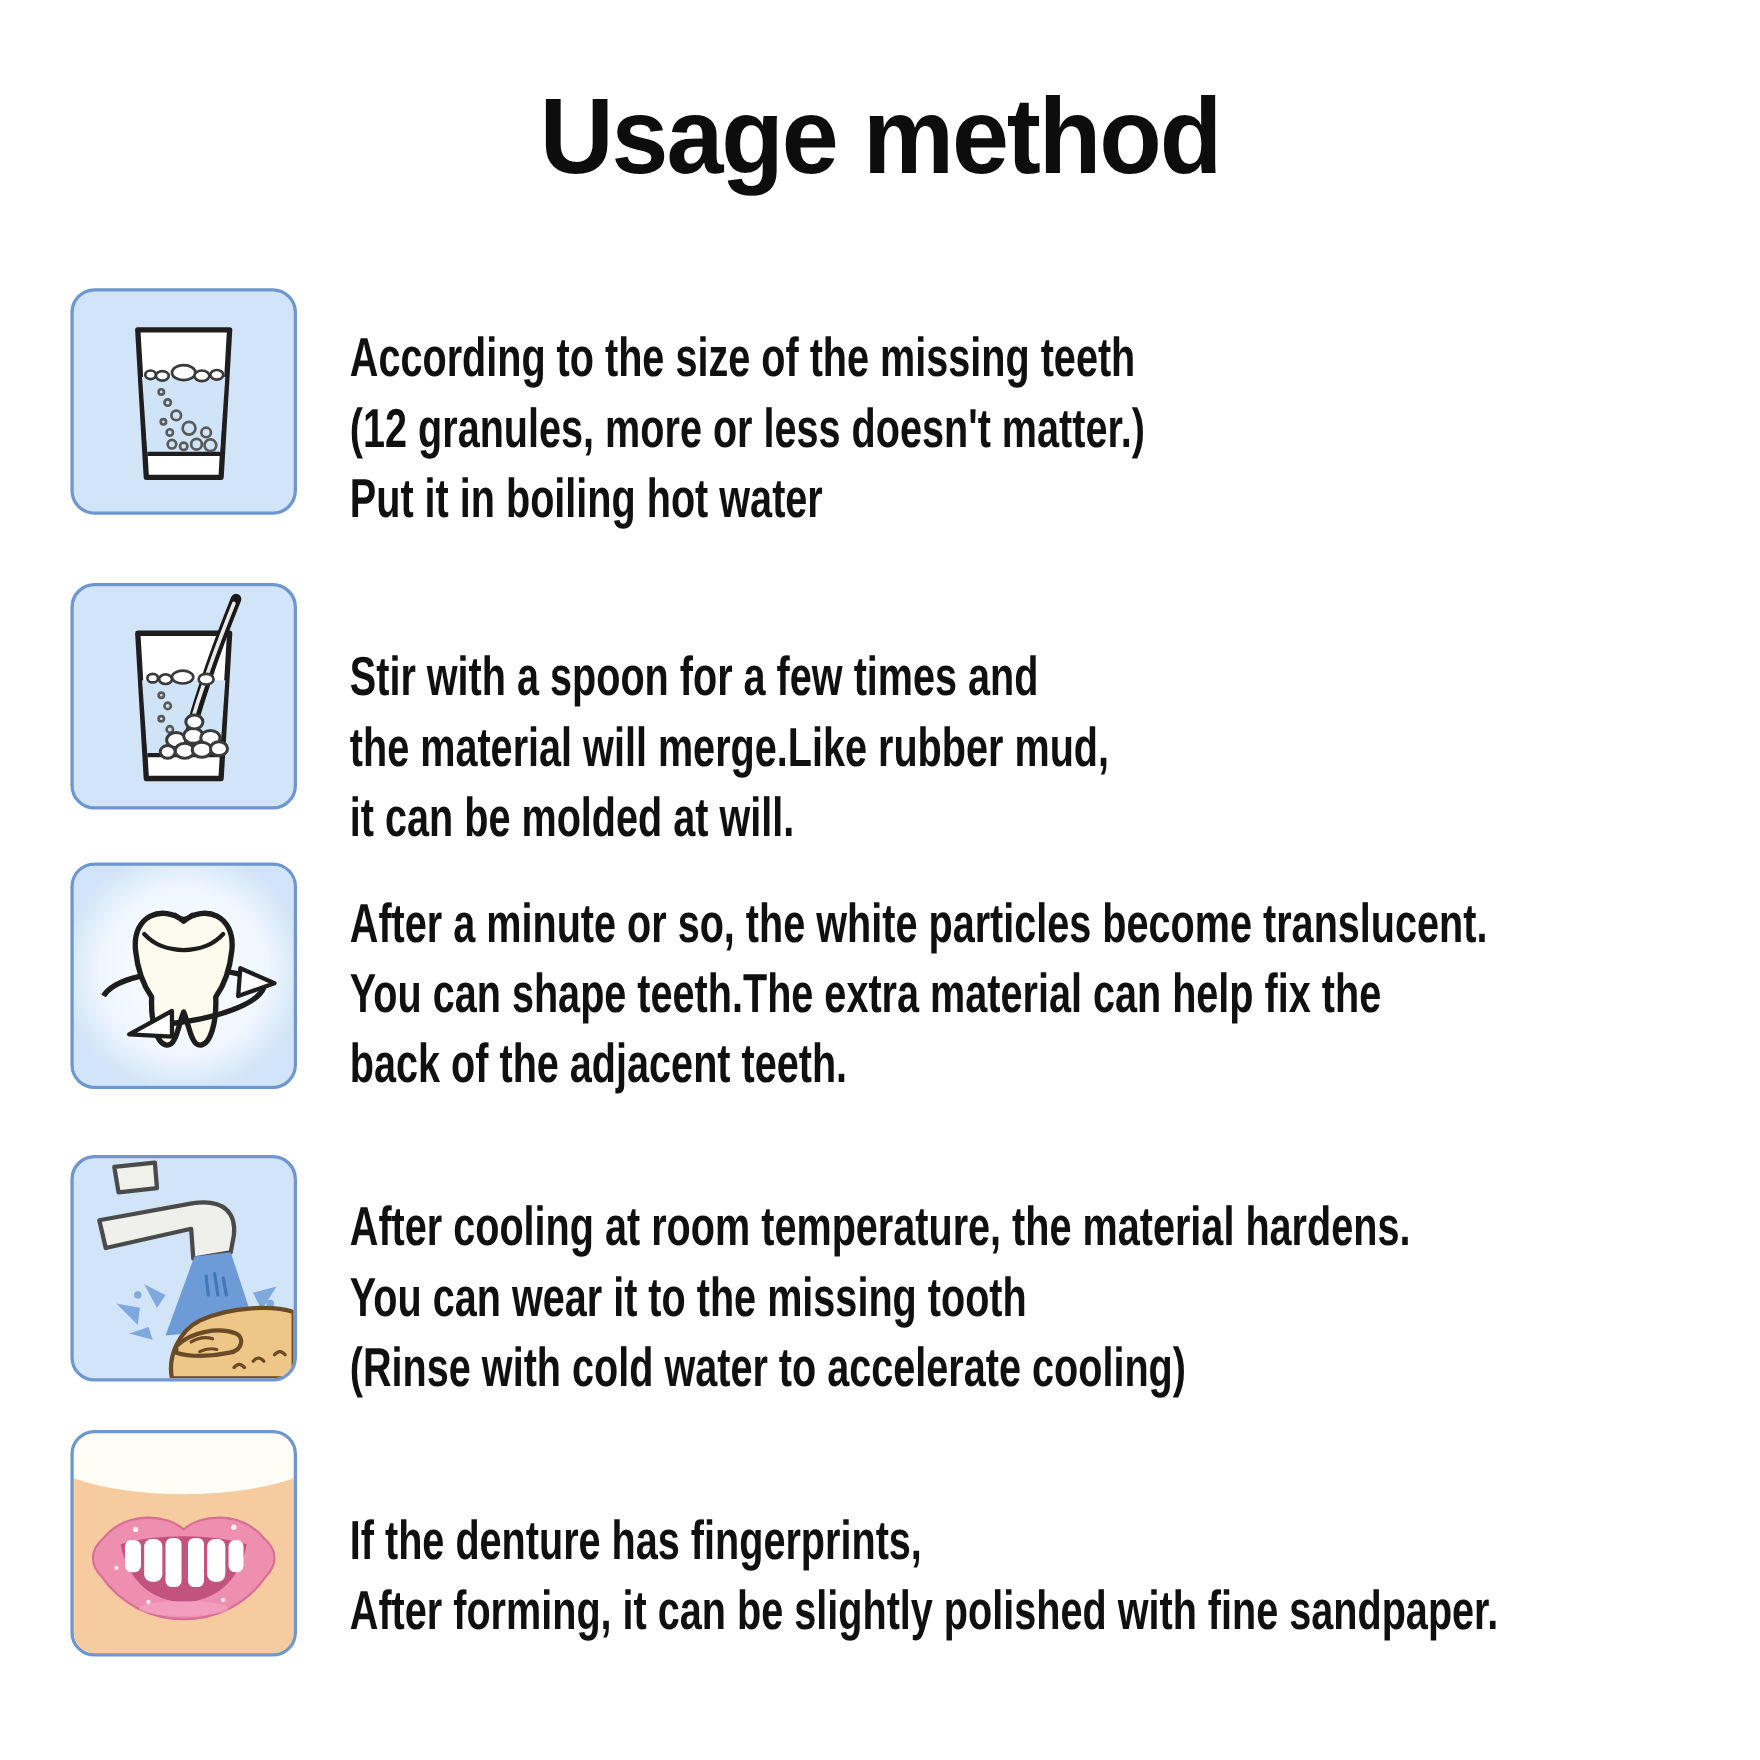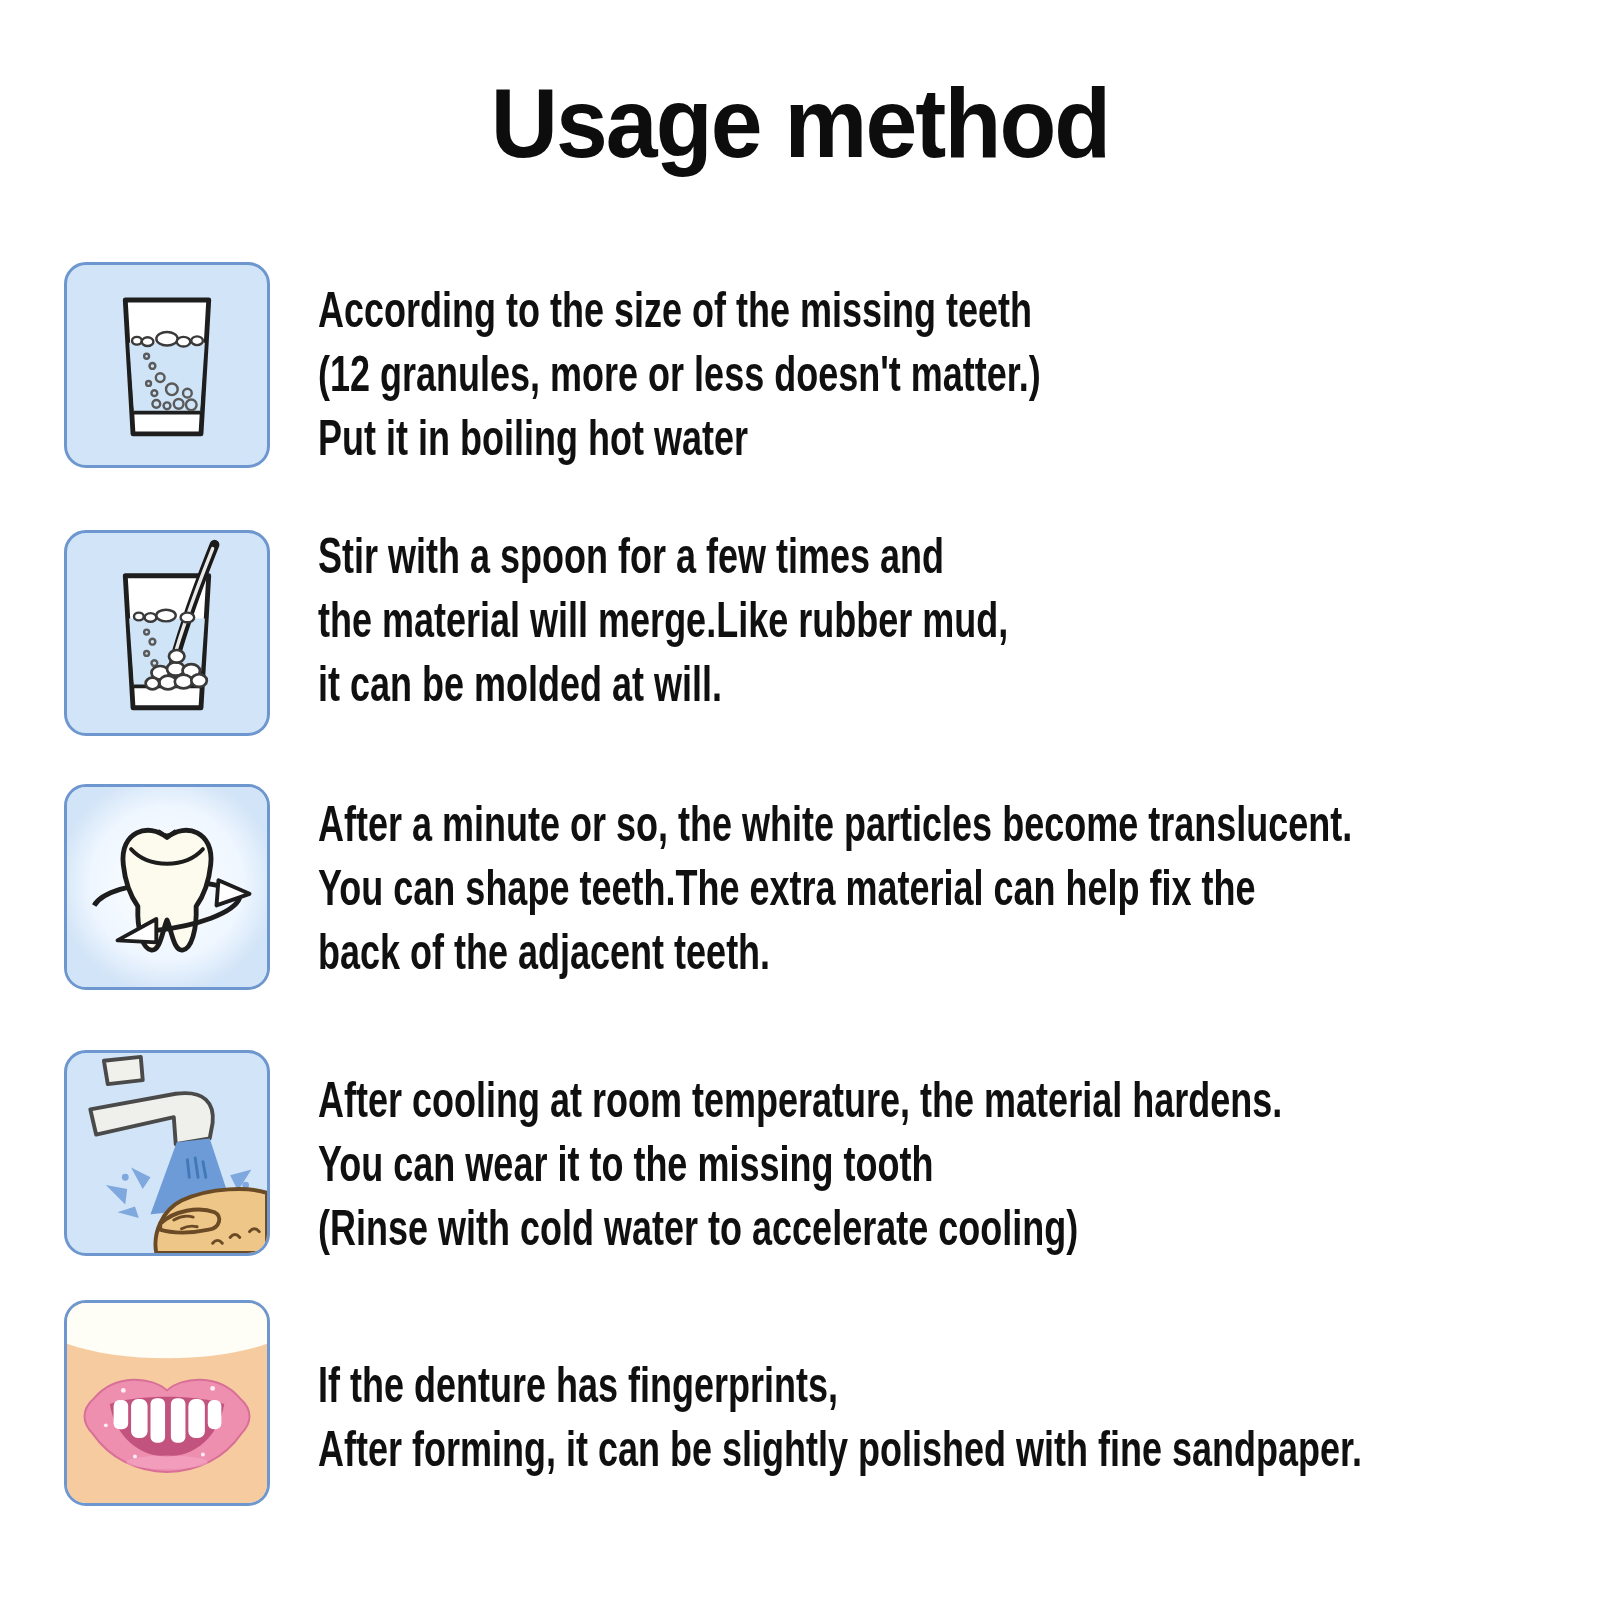--- a/index.html
+++ b/index.html
@@ -12,22 +12,22 @@
     font-size:98px;font-weight:bold;line-height:98px;letter-spacing:-2px;
     transform:scaleX(0.95);transform-origin:center top;color:#0d0d0d;
     white-space:nowrap;
   }
   .tile{
     position:absolute;left:64px;width:206px;height:206px;box-sizing:border-box;
     background:#d2e4f7;border:3px solid #6e97cf;border-radius:22px;overflow:hidden;
   }
   .tile svg{display:block;width:100%;height:100%;}
   .t1{top:262px}.t2{top:530px}.t3{top:784px}.t4{top:1050px}.t5{top:1300px}
-  .step-text{position:absolute;left:318px;}
-  .x1{top:278px}.x2{top:524px}.x3{top:792px}.x4{top:1068px}.x5{top:1353px}
+  .step-text{position:absolute;left:318px;margin-top:15px;}
+  .x1{top:278px}.x2{top:568px}.x3{top:792px}.x4{top:1068px}.x5{top:1353px}
   .line{
     font-size:50px;font-weight:bold;line-height:64px;white-space:nowrap;
     transform:scaleX(0.72);transform-origin:left center;color:#101010;
     letter-spacing:0px;
   }
 </style>
 </head>
 <body>
 
 <div class="page-title">Usage method</div>

